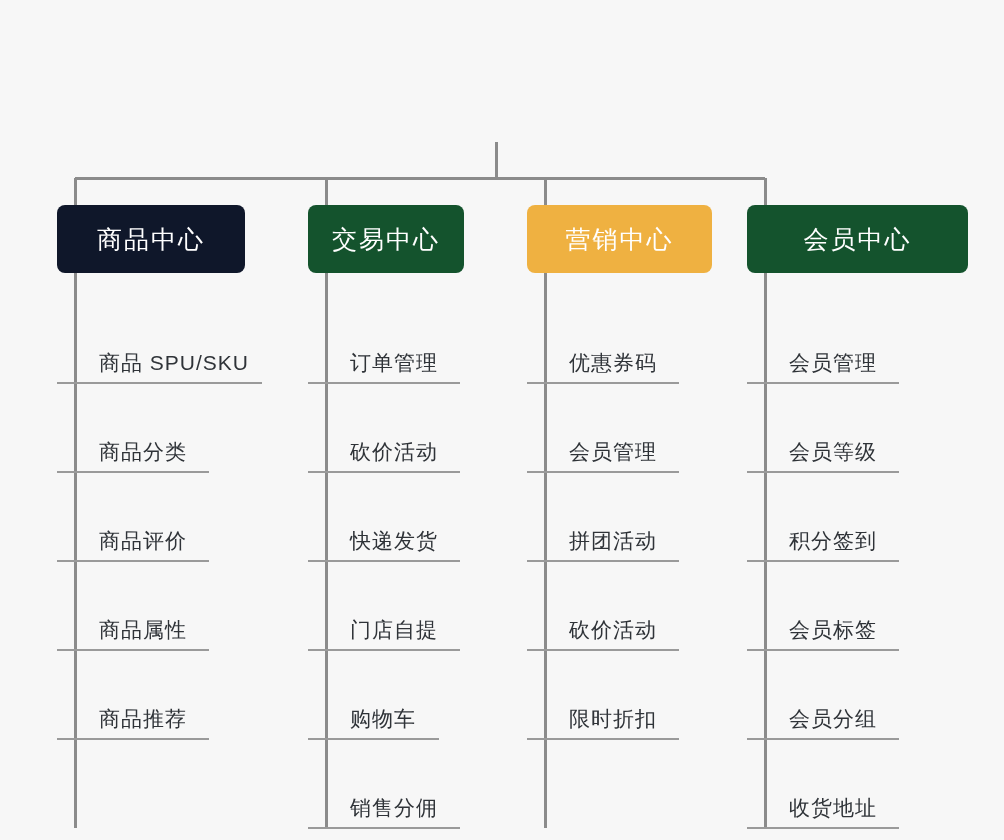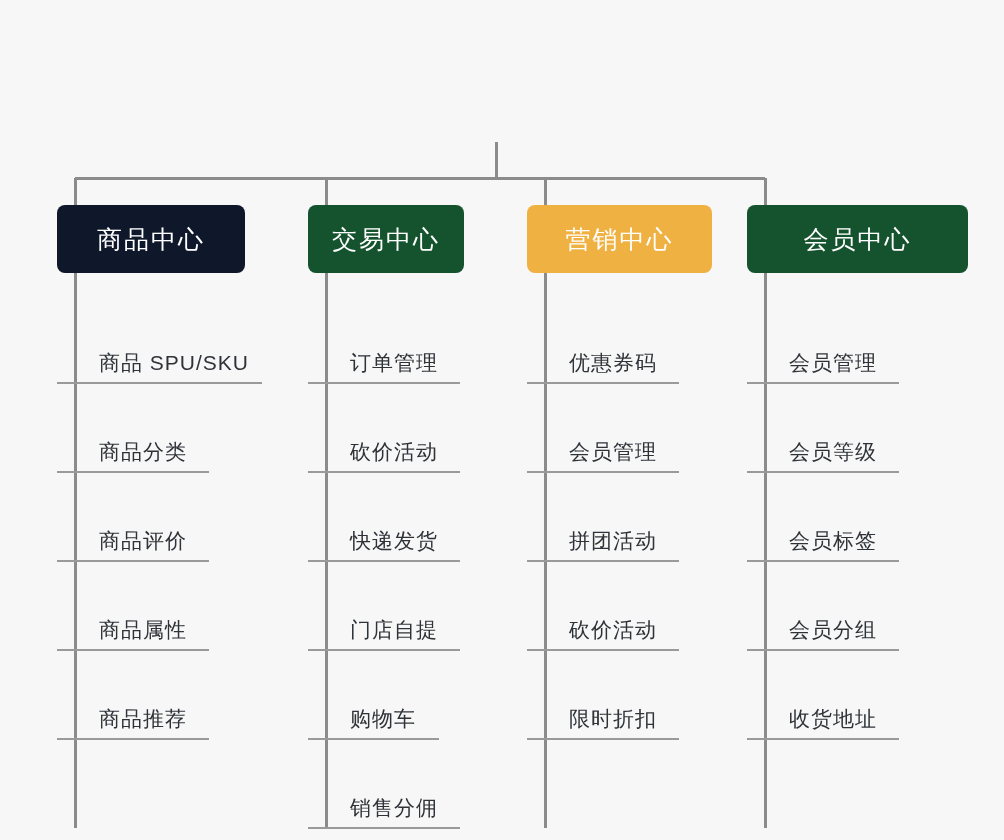--- a/index.html
+++ b/index.html
@@ -204,20 +204,23 @@
           <span>会员中心</span>
         </div>
         <div class="leaf-list">
           <div class="leaf">
             <span class="leaf-label" style="min-width: 152px;">会员管理</span>
           </div>
           <div class="leaf">
             <span class="leaf-label" style="min-width: 152px;">会员等级</span>
           </div>
           <div class="leaf">
+            <span class="leaf-label" style="min-width: 152px;">积分签到</span>
+          </div>
+          <div class="leaf">
             <span class="leaf-label" style="min-width: 152px;">会员标签</span>
           </div>
           <div class="leaf">
             <span class="leaf-label" style="min-width: 152px;">会员分组</span>
           </div>
           <div class="leaf">
             <span class="leaf-label" style="min-width: 152px;">收货地址</span>
           </div>
         </div>
       </div>

